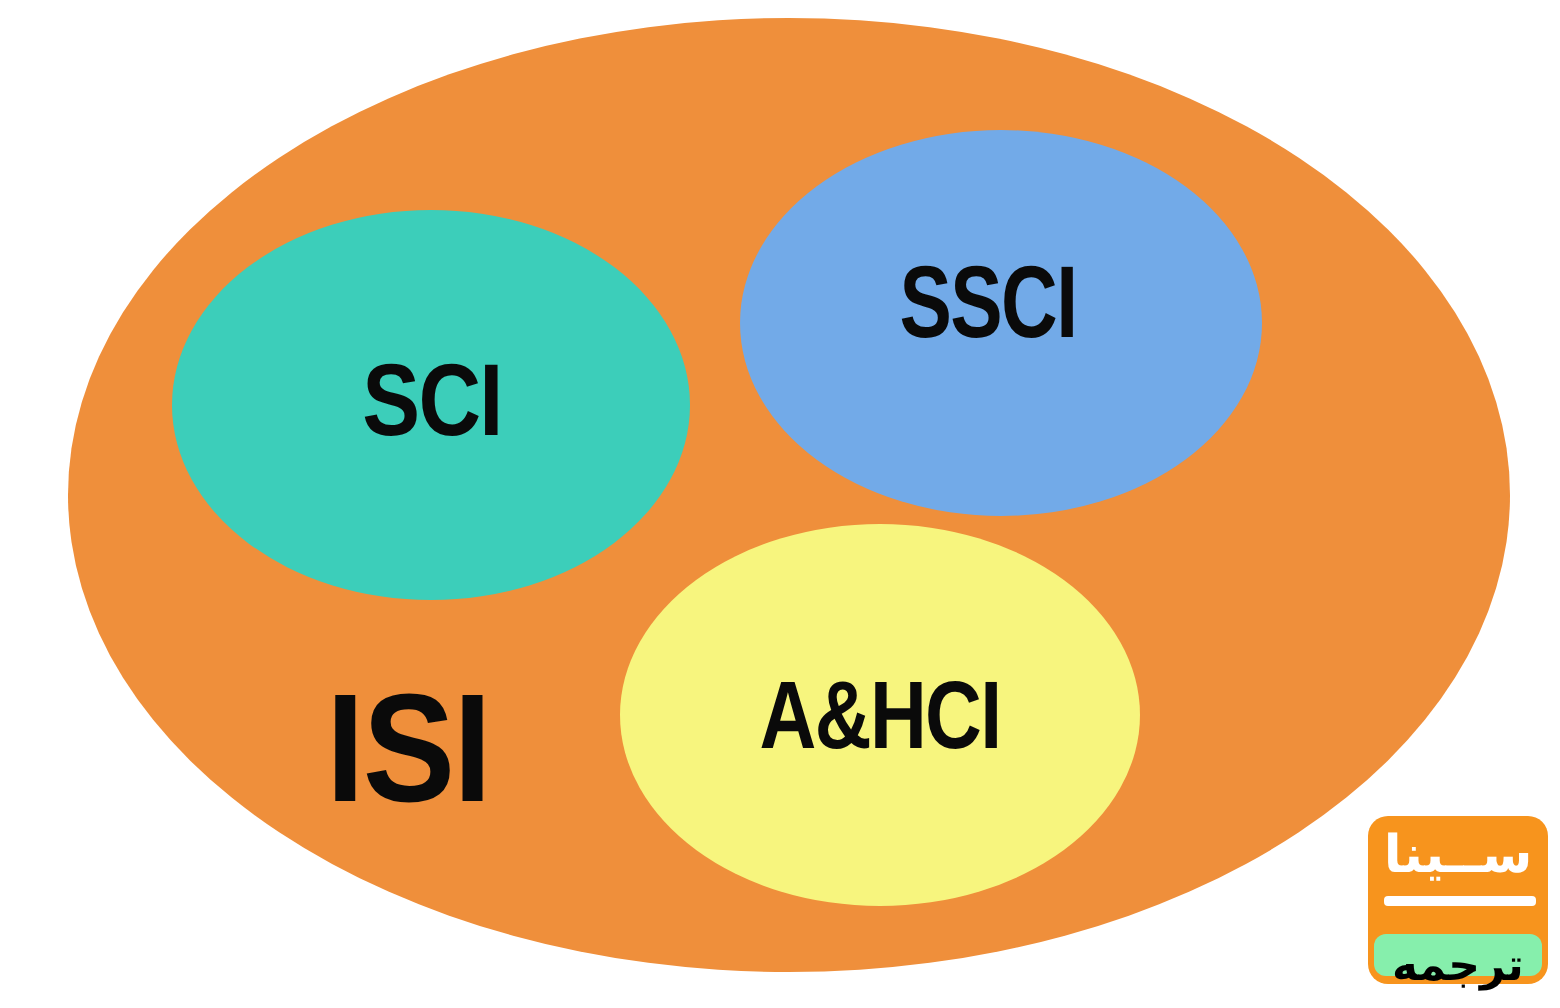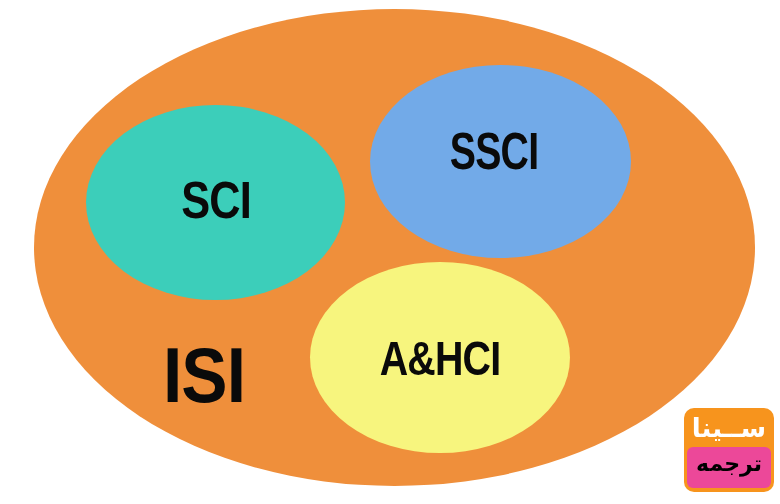--- a/index.html
+++ b/index.html
@@ -53,22 +53,22 @@
   .logo-underline {
     position: absolute;
     left: 8px; right: 6px; top: 40px;
     height: 5px;
     background: #ffffff;
     border-radius: 2px;
   }
   .logo-bottom {
     position: absolute;
     left: 3px; right: 3px; bottom: 4px;
-    height: 41px;
-    background: #ec4899;
+    height: 21px;
+    background: #86efac;
     border-radius: 6px;
     text-align: center;
     font-weight: 700;
     font-size: 22px;
     line-height: 33px;
   }
 </style>
 </head>
 <body>
 

